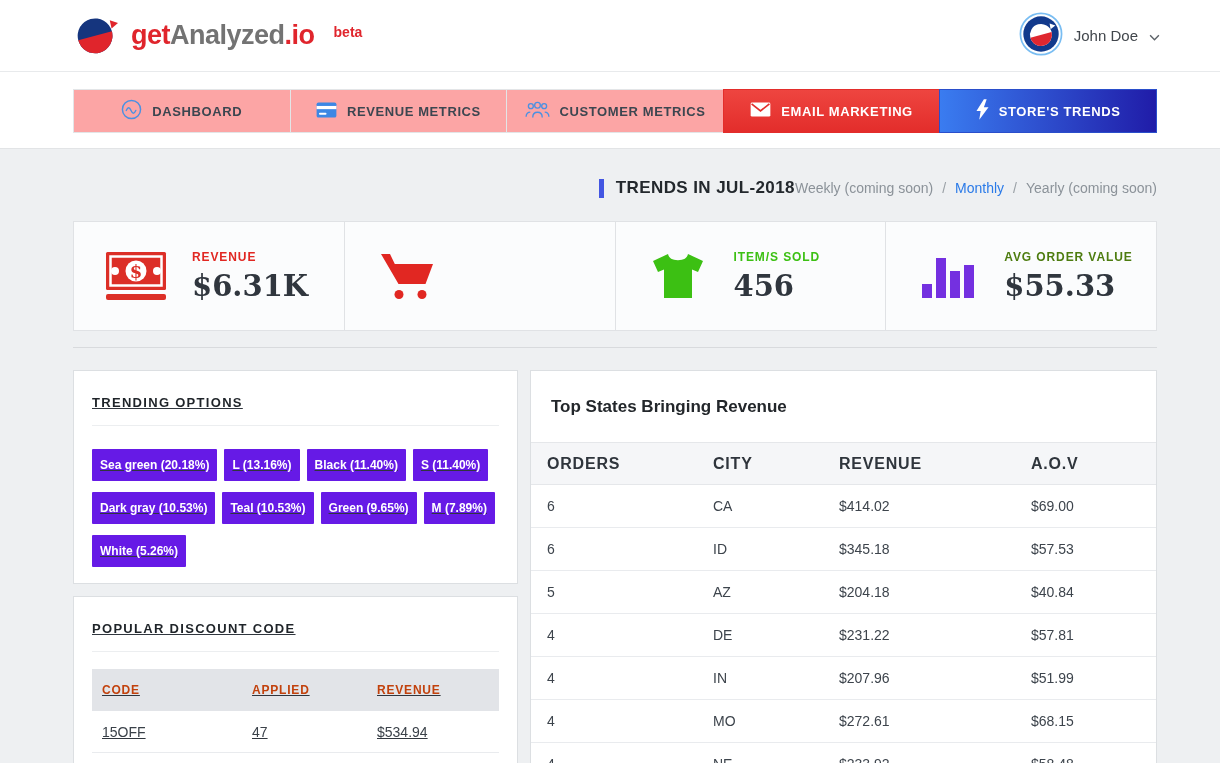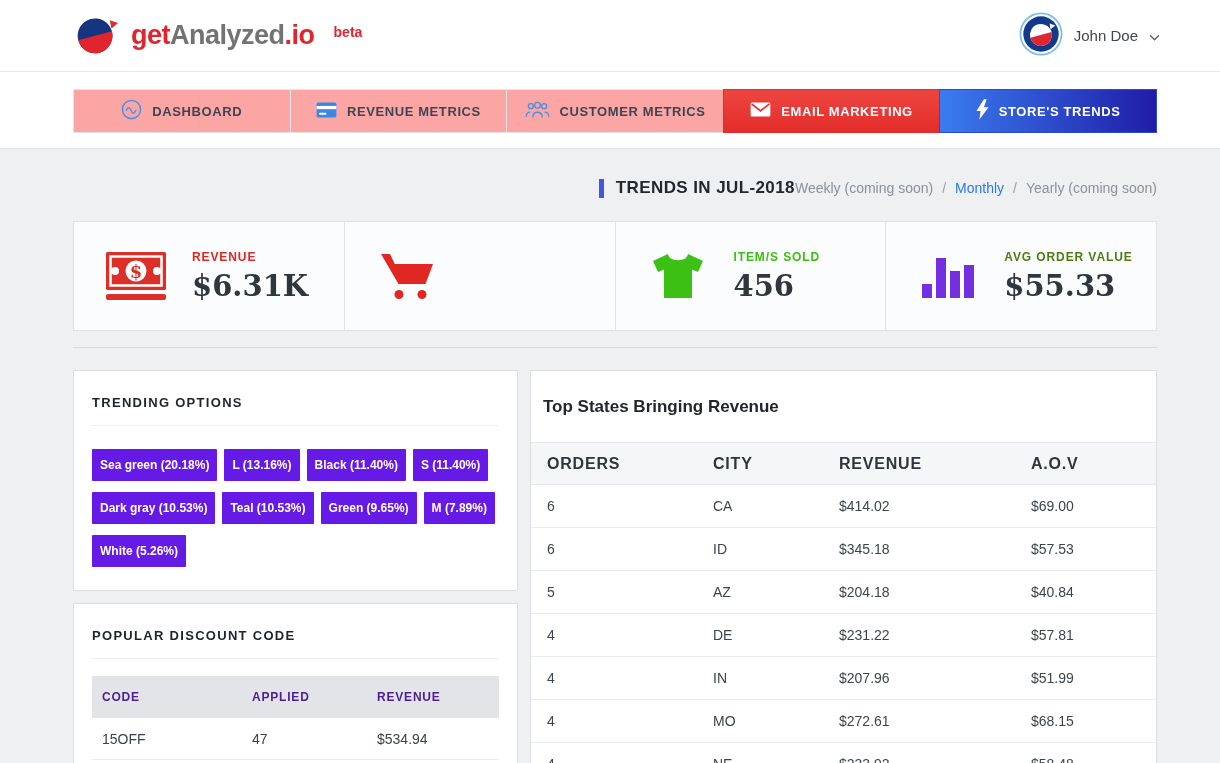--- a/index.html
+++ b/index.html
@@ -53,37 +53,37 @@
   .card-icon { width:64px; display:flex; justify-content:center; }
   .card-label { font-size:12px; font-weight:bold; letter-spacing:0.9px; }
   .card-value { font-family:"DejaVu Serif", serif; font-size:29px; font-weight:bold; color:#30363e; margin-top:5px; }
   .c-red { color:#e12722; } .c-green { color:#3cc013; } .c-purple { color:#4d7c0f; }
   .cards-rule { border:none; border-top:1px solid #d8dadd; margin:16px 0 0; }
   
   .columns { display:flex; gap:12px; margin-top:22px; align-items:flex-start; }
   .col-left { width:445px; flex:none; }
   .col-right { flex:1; }
   .panel { background:#fff; border:1px solid #dcdfe2; }
-  .panel.pad { padding:18px 18px 23px; }
+  .panel.pad { padding:18px 18px 16px;text-decoration:underline; }
   .panel-heading { font-size:13px; font-weight:bold; letter-spacing:1.3px; color:#1f2429; padding-top:6px; }
   .panel-div { border-top:1px solid #eceef0; margin-top:15px; }
   
   .trending { margin-bottom:12px; }
   .tags { display:flex; flex-wrap:wrap; gap:11px 7px; margin-top:23px; }
   .tag { background:#661ae6; color:#fff; font-size:12px; font-weight:bold; padding:9px 8px; border-radius:1px; white-space:nowrap; }
   
   .discount { padding-bottom:45px; }
   .disc-table { margin-top:17px; }
   .disc-row { display:grid; grid-template-columns:150px 125px 1fr; align-items:center; height:42px; }
   .disc-head { background:#e2e4e8; }
-  .disc-head .disc-cell { font-size:12px; font-weight:bold; letter-spacing:0.8px; color:#4c1d95; }
+  .disc-head .disc-cell { font-size:12px; font-weight:bold; letter-spacing:0.8px; color:#c2410c; }
   .disc-cell { padding-left:10px; font-size:14px; color:#3a4149; }
   .disc-body .disc-row { border-bottom:1px solid #e9ebee; }
   
-  .states-title { padding:26px 12px 25px; font-size:17px; font-weight:bold; color:#23272b; border-bottom:1px solid #e5e7ea; }
+  .states-title { padding:26px 20px 25px; font-size:17px; font-weight:bold; color:#23272b; border-bottom:1px solid #e5e7ea; }
   .st-row { display:grid; grid-template-columns:166px 126px 192px 1fr; align-items:center; height:42px; }
   .st-head { background:#f5f6f8; border-bottom:1px solid #e5e7ea; }
   .st-head .st-cell { font-size:16px; font-weight:bold; letter-spacing:0.8px; color:#2f353c; }
   .st-cell { padding-left:16px; font-size:14px; color:#3d444c; }
   .st-body .st-row { height:43px; border-bottom:1px solid #e9ebee; }
 </style>
 </head>
 <body>
 
 <div class="header">

